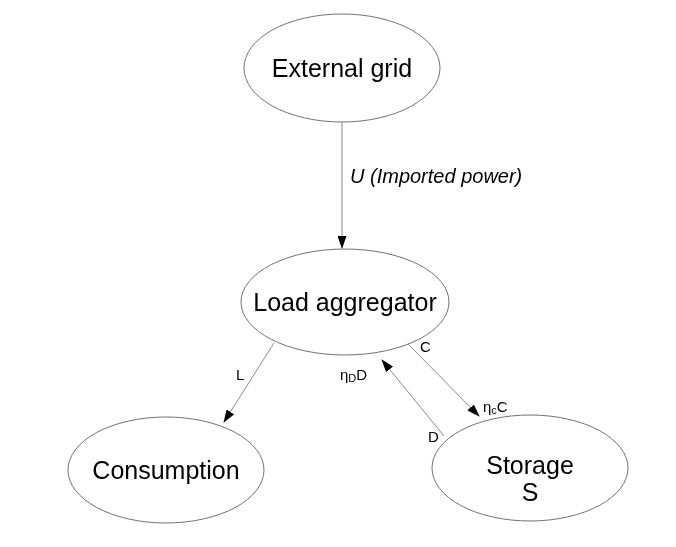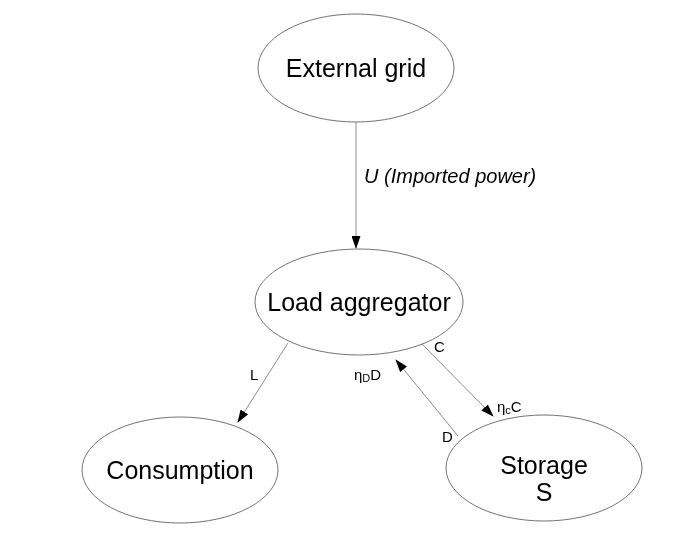--- a/index.html
+++ b/index.html
@@ -9,21 +9,20 @@
     width: 676px;
     height: 547px;
     overflow: hidden;
     font-family: "Liberation Sans", sans-serif;
   }
   .canvas-wrap {
     position: relative;
     width: 581px;
     height: 547px;
     background: #ffffff;
-    margin-left: 14px;
   }
   svg { display: block; }
   .node-ellipse {
     fill: #ffffff;
     stroke: #737373;
     stroke-width: 1;
   }
   .edge-line {
     stroke: #8c8c8c;
     stroke-width: 1;

